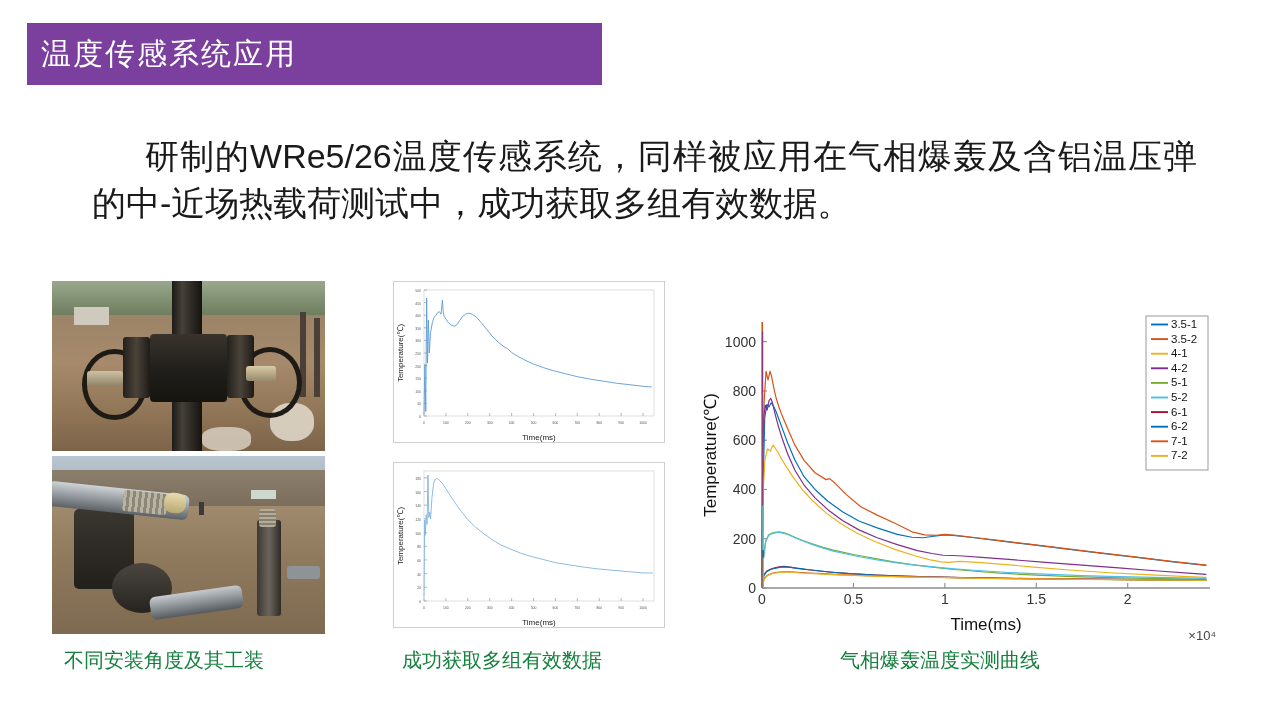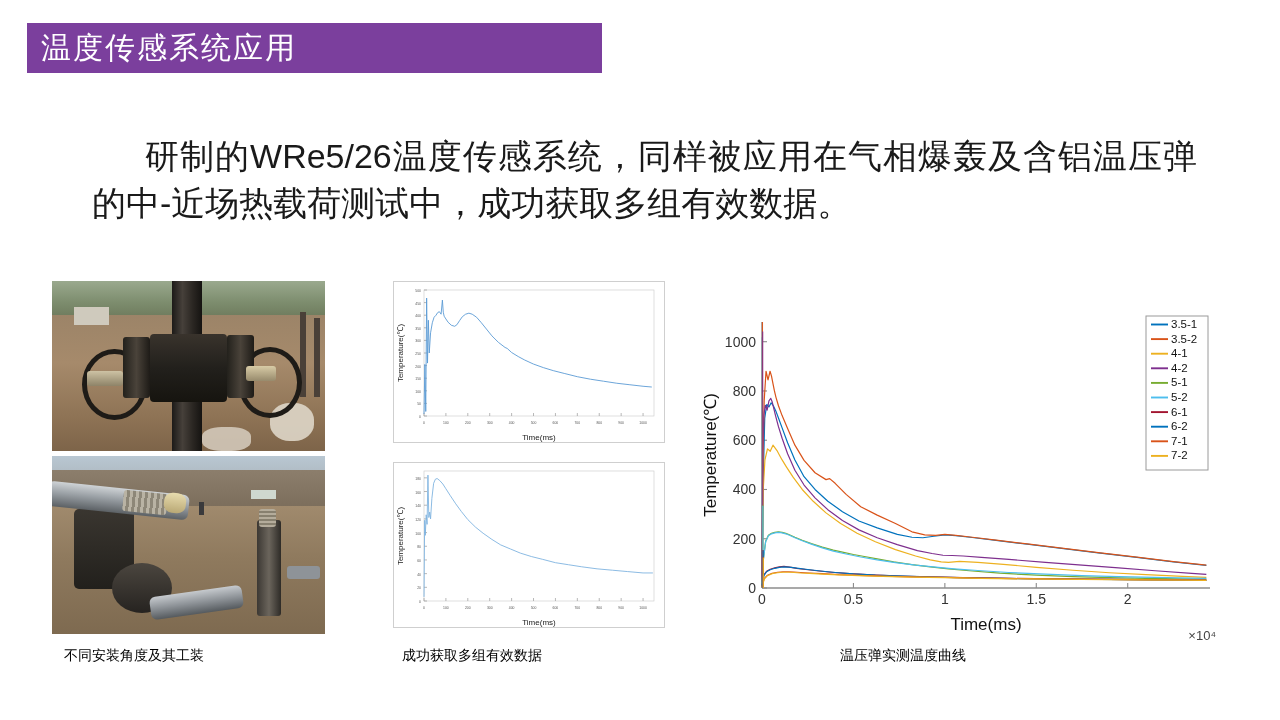--- a/index.html
+++ b/index.html
@@ -5,21 +5,21 @@
   html,body{margin:0;padding:0;}
   body{
     width:1280px;height:720px;background:#ffffff;overflow:hidden;
     font-family:"Liberation Sans","DejaVu Sans",sans-serif;
     position:relative;
   }
   .slide{position:absolute;inset:0;}
 
   
   .title-banner{
-    position:absolute;left:27px;top:23px;width:575px;height:50px;
+    position:absolute;left:27px;top:23px;width:575px;height:62px;
     background:#7B3F9D;display:flex;align-items:center;
   }
   .title-banner .title-text{
     color:#ffffff;font-size:30px;letter-spacing:2px;
     padding-left:14px;font-weight:400;white-space:nowrap;
   }
 
   
   .body-text{
     position:absolute;left:92px;top:133px;width:1105px;
@@ -90,21 +90,21 @@
   .p2-post{left:75%;top:36%;width:9%;height:54%;border-radius:3px;
     background:linear-gradient(90deg,#3c3833,#6b655c,#2e2b27);}
   .p2-ptip{left:76%;top:30%;width:6%;height:10%;border-radius:3px;
     background:repeating-linear-gradient(0deg,#b4ac9b 0 2px,#87806f 2px 4px);}
   .p2-bolt{left:86%;top:62%;width:12%;height:7%;border-radius:3px;
     background:#8e9398;}
   .p2-person{left:54%;top:26%;width:1.6%;height:7%;background:#3a3a3c;}
   .p2-tent{left:73%;top:19%;width:9%;height:5%;background:#cfd8cf;}
 
   
-  .caption{position:absolute;font-size:14px;color:#000000;white-space:nowrap;}
+  .caption{position:absolute;font-size:20px;color:#15803d;white-space:nowrap;}
   #cap-photos{left:64px;top:647px;}
   #cap-chart-small{left:402px;top:647px;}
   #cap-chart-big{left:840px;top:647px;}
 
   
   .mini-chart{position:absolute;background:#fff;border:1px solid #cfcfcf;}
   #chart-gas-1{left:393px;top:281px;width:270px;height:160px;}
   #chart-gas-2{left:393px;top:462px;width:270px;height:164px;}
   .mini-chart svg{display:block;width:100%;height:100%;}
 
@@ -330,15 +330,15 @@
         <text x="471" y="134.2" font-size="11.5" fill="#111" font-family="&quot;Liberation Sans&quot;,sans-serif">6-2</text>
         <line x1="451" y1="145.3" x2="468" y2="145.3" stroke="#D95319" stroke-width="1.9"></line>
         <text x="471" y="148.8" font-size="11.5" fill="#111" font-family="&quot;Liberation Sans&quot;,sans-serif">7-1</text>
         <line x1="451" y1="159.9" x2="468" y2="159.9" stroke="#EDB120" stroke-width="1.9"></line>
         <text x="471" y="163.4" font-size="11.5" fill="#111" font-family="&quot;Liberation Sans&quot;,sans-serif">7-2</text>
       </svg>
     </div>
 
   <div class="caption" id="cap-photos">不同安装角度及其工装</div>
   <div class="caption" id="cap-chart-small">成功获取多组有效数据</div>
-  <div class="caption" id="cap-chart-big">温压弹实测温度曲线</div>
+  <div class="caption" id="cap-chart-big">气相爆轰温度实测曲线</div>
 
 </div>
 
 </body></html>

